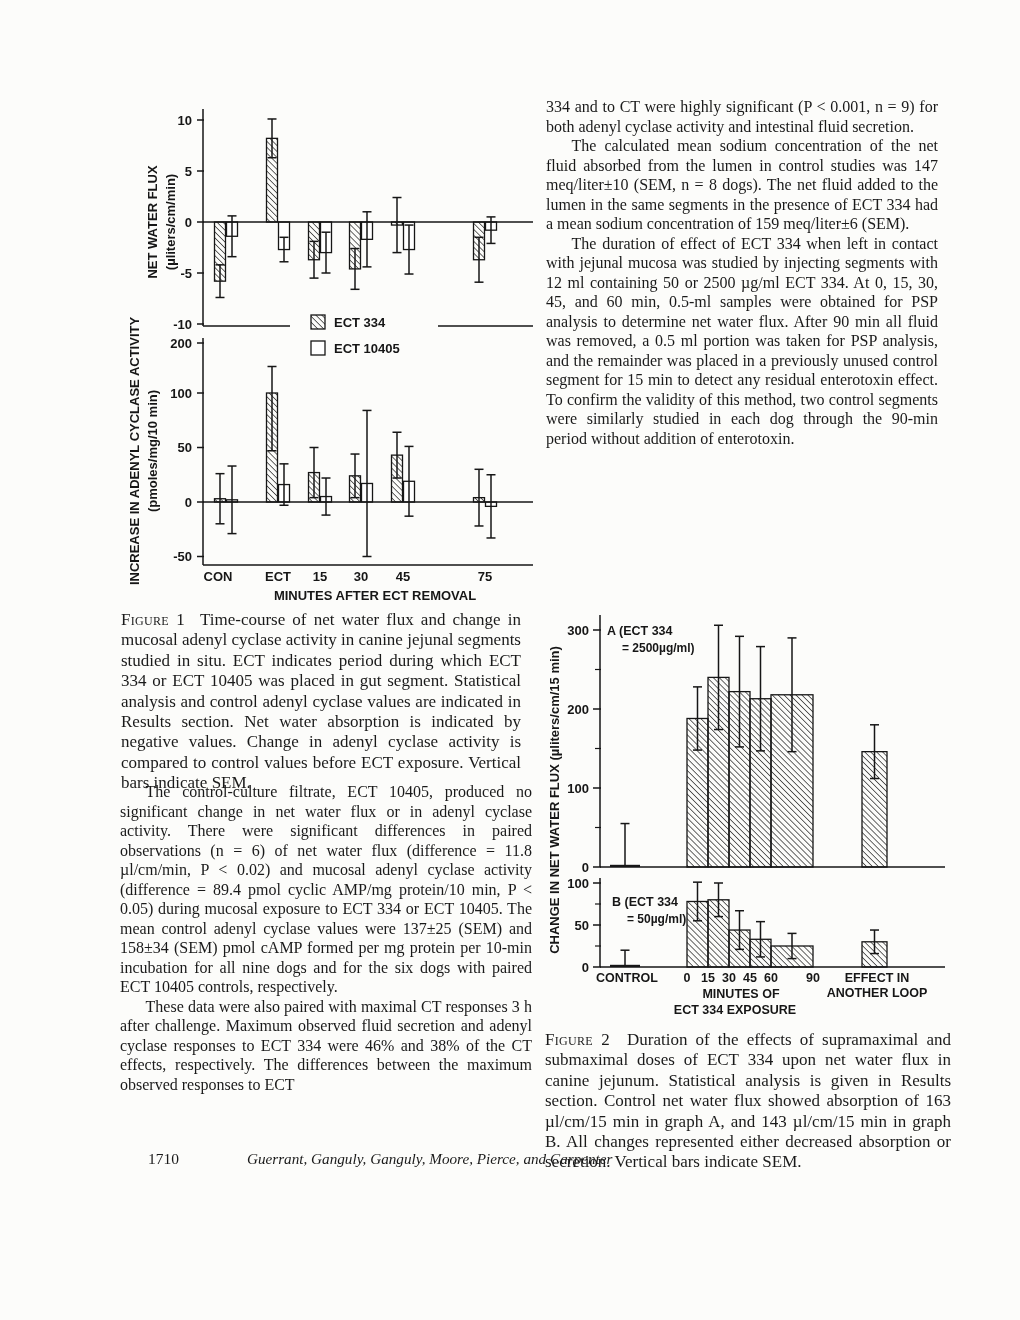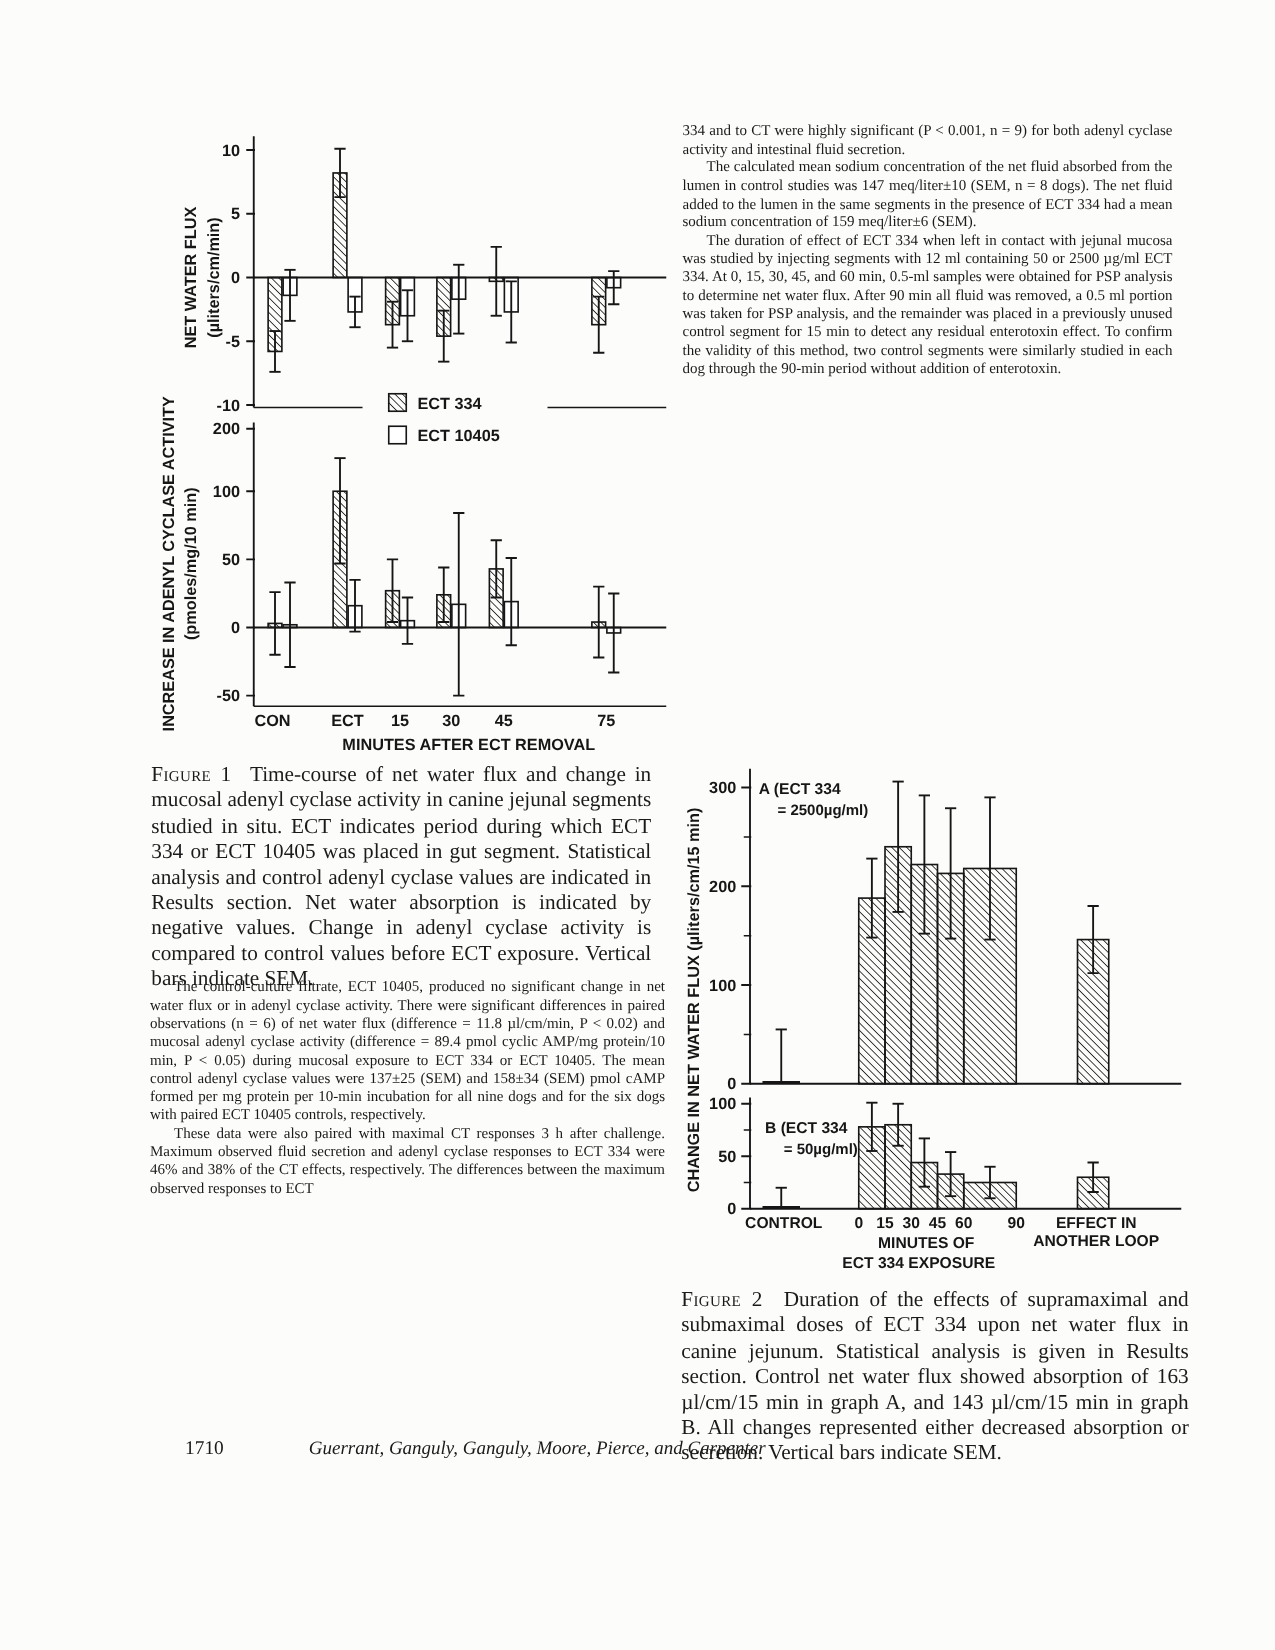--- a/index.html
+++ b/index.html
@@ -1,19 +1,19 @@
 <!DOCTYPE html>
 <html><head>
 <meta charset="utf-8">
 <style>
   html,body{margin:0;padding:0}
   body{position:relative;width:1020px;height:1320px;background:#fcfcfa;color:#1a1a1a;
        font-family:"Liberation Serif",serif;overflow:hidden}
   .abs{position:absolute}
-  .col p{margin:0;font-size:12px;line-height:1.22;text-align:justify}
+  .col p{margin:0;font-size:16px;line-height:1.22;text-align:justify}
   .col p.indent{text-indent:1.6em}
   .caption p{margin:0;font-size:17px;line-height:1.2;text-align:justify}
   .caption-label{font-variant:small-caps;letter-spacing:.3px}
   .caption-label::after{content:"\00a0\00a0"}
   #left-col{left:120px;top:782px;width:412px}
   #right-col{left:546px;top:97px;width:392px}
   #fig1-wrap{left:113px;top:95px;width:430px;height:512px}
   #fig1-caption{left:121px;top:610px;width:400px}
   #fig2-wrap{left:545px;top:605px;width:420px;height:420px}
   #fig2-caption{left:545px;top:1030px;width:406px}

